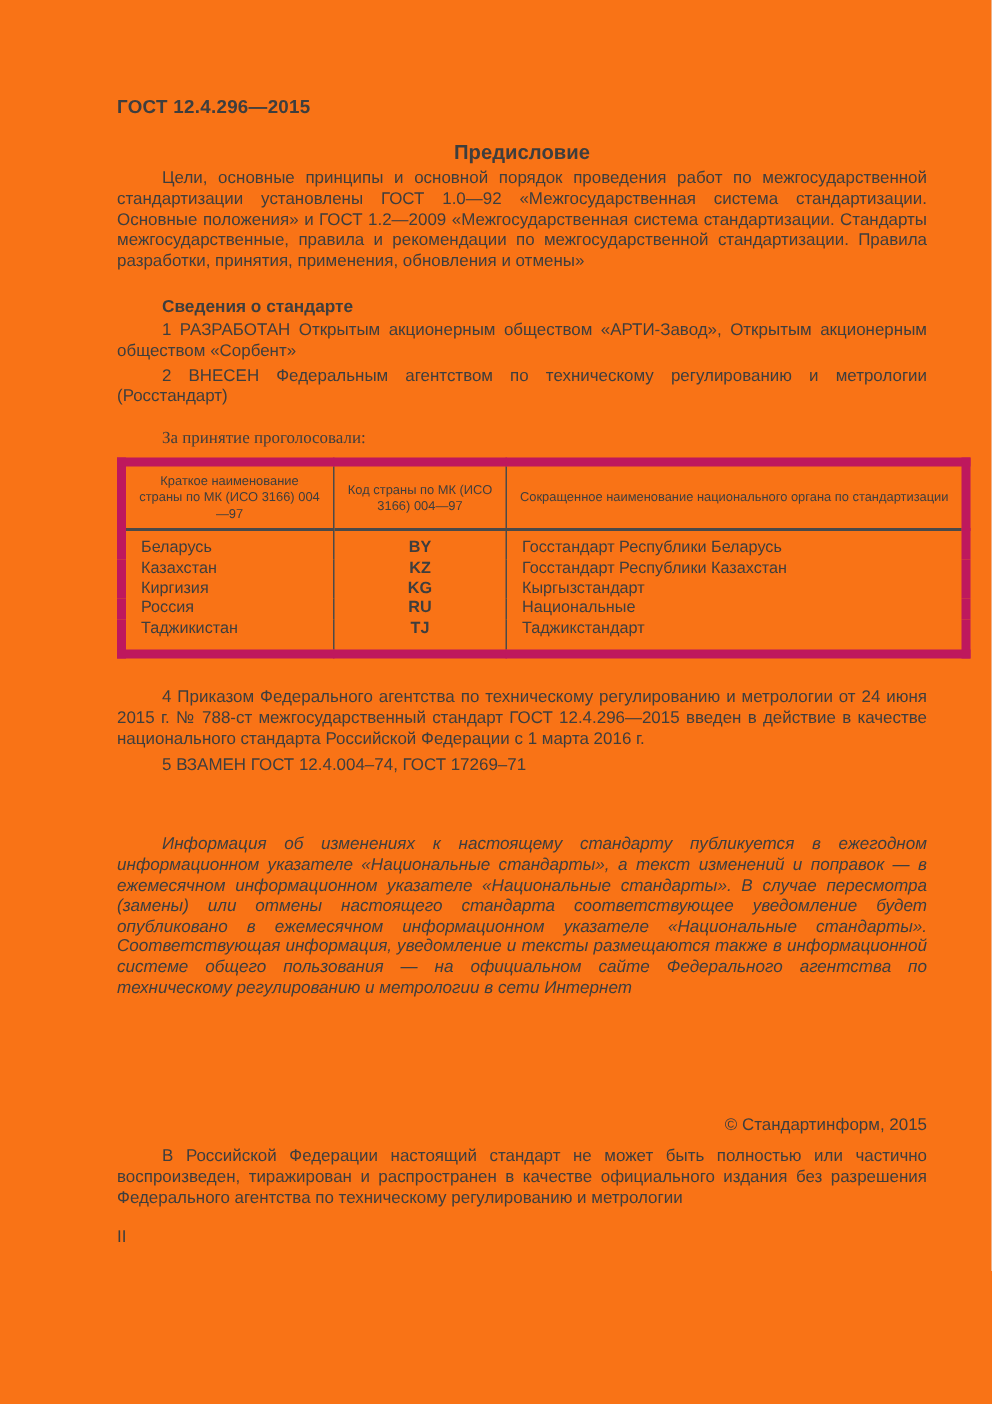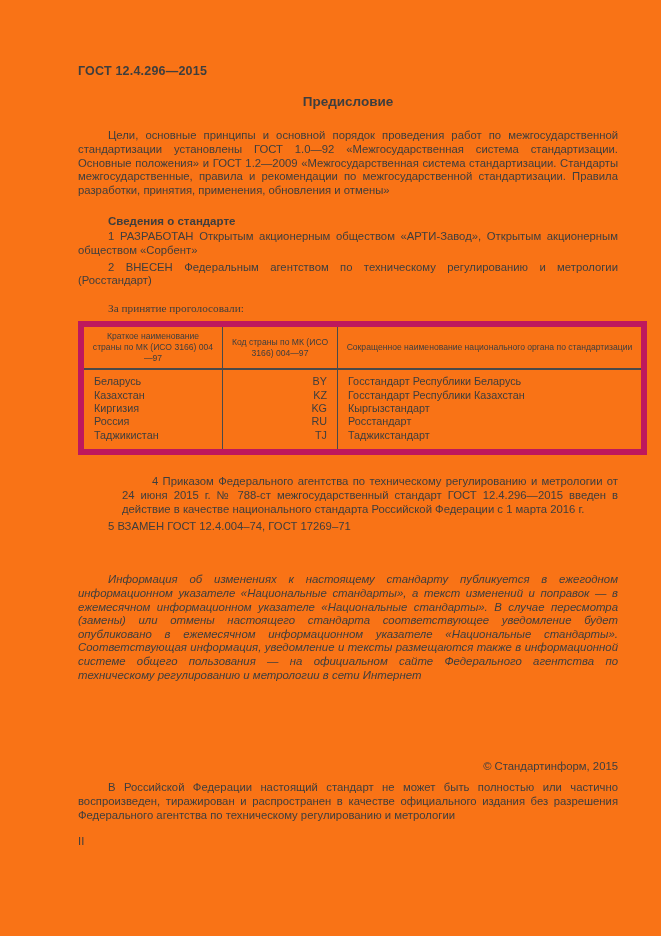--- a/index.html
+++ b/index.html
@@ -34,21 +34,21 @@
     font-size: 13.5px;
     font-weight: bold;
   }
   .para {
     margin: 0;
     font-size: 11.3px;
     line-height: 13.8px;
     text-align: justify;
     text-indent: 30px;
   }
-  .intro { margin-top: 20px; }
+  .intro { margin-top: 4px; }
   .section-heading {
     margin-top: 17px;
     font-size: 11.5px;
     font-weight: bold;
     text-indent: 30px;
   }
   .item { margin-top: 3px; }
   .vote-label {
     margin-top: 14px;
     font-size: 11.3px;
@@ -76,22 +76,22 @@
     border-right: 1.4px solid #4a4a4a;
     font-size: 10.8px;
     line-height: 13.4px;
     padding: 0 10px;
     vertical-align: top;
   }
   table.vote-table tr.first-row td { padding-top: 5px; }
   table.vote-table tr.last-row td { padding-bottom: 7px; }
   .col-country { width: 122px; }
   .col-code { width: 98px; text-align: center; }
-  .cell-code { text-align: right; }
-  .item4 { margin-top: 20px; margin-left: 44px; }
+  .cell-code { text-align: center; font-weight: bold; }
+  .item4 { margin-top: 20px; }
   .info-notice {
     margin-top: 40px;
     font-style: italic;
     font-size: 11.4px;
     line-height: 13.6px;
   }
   .copyright {
     margin-top: 78px;
     font-size: 11.3px;
     text-align: right;
@@ -141,21 +141,21 @@
           <td>Госстандарт Республики Казахстан</td>
         </tr>
         <tr>
           <td>Киргизия</td>
           <td class="cell-code">KG</td>
           <td>Кыргызстандарт</td>
         </tr>
         <tr>
           <td>Россия</td>
           <td class="cell-code">RU</td>
-          <td>Росстандарт</td>
+          <td>Национальные</td>
         </tr>
         <tr class="last-row">
           <td>Таджикистан</td>
           <td class="cell-code">TJ</td>
           <td>Таджикстандарт</td>
         </tr>
       </tbody>
     </table>
 
     <p class="para item item4">4 Приказом Федерального агентства по техническому регулированию и метрологии от 24 июня 2015 г. № 788-ст межгосударственный стандарт ГОСТ 12.4.296—2015 введен в действие в качестве национального стандарта Российской Федерации с 1 марта 2016 г.</p>

